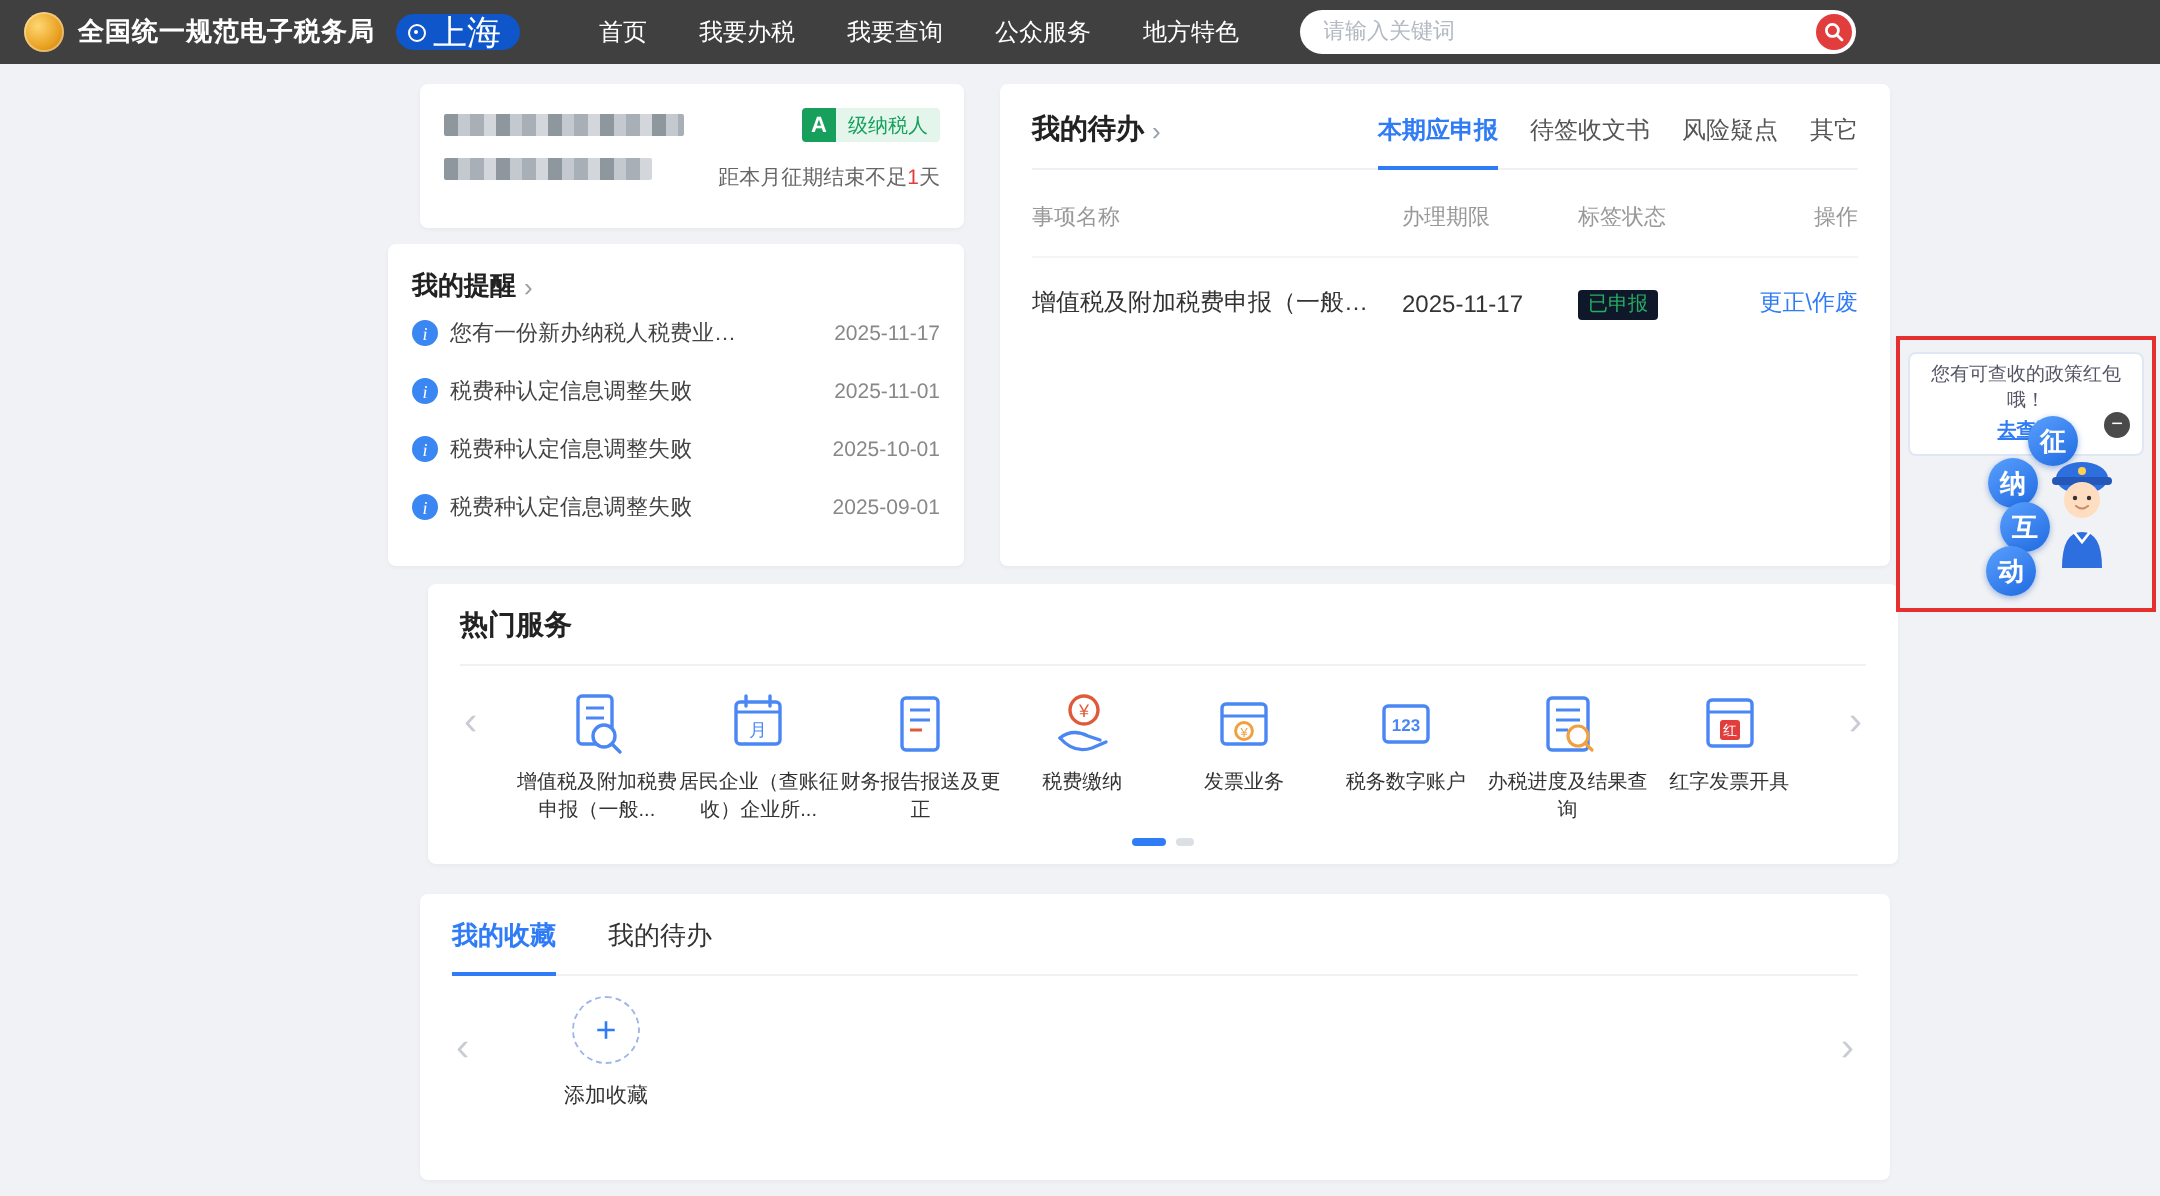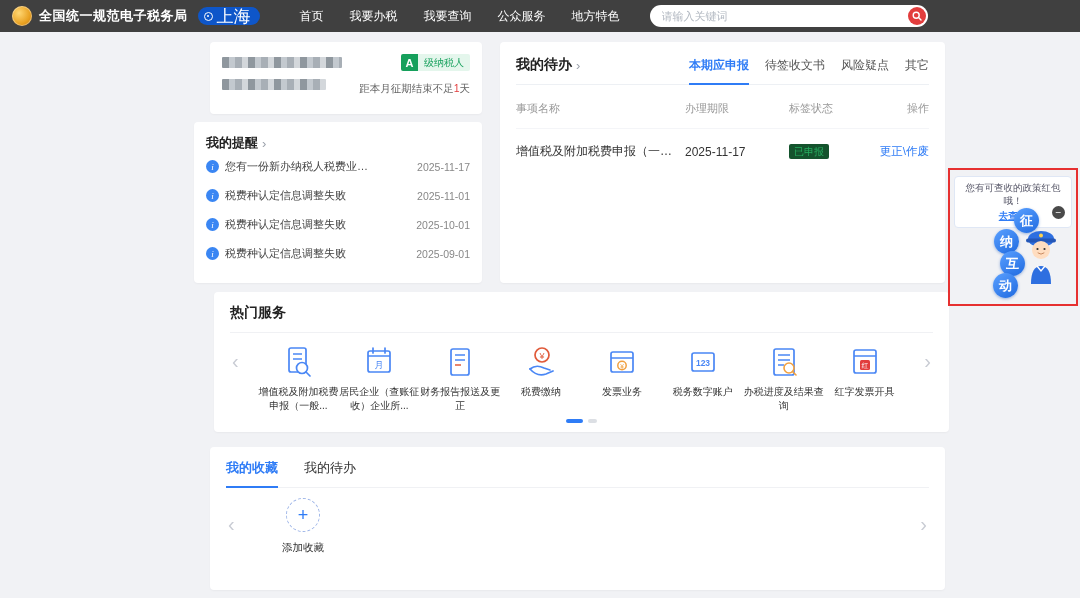--- a/index.html
+++ b/index.html
@@ -60,23 +60,23 @@
   #card-todo { left:500px; top:42px; width:445px; height:241px; padding:14px 16px 0; }
   .todo-head { display:flex; align-items:flex-end; border-bottom:1px solid #edf0f4; }
   .todo-head .card-title-row { padding-bottom:10px; }
   .todo-tabs { margin-left:auto; display:flex; gap:16px; font-size:12px; color:#555; }
   .todo-tab { padding-bottom:9px; cursor:pointer; margin-bottom:-1px; }
   .todo-tab.active { color:#2f7cf6; font-weight:bold; border-bottom:2px solid #2f7cf6; }
   .tbl-head { display:flex; margin-top:16px; font-size:11px; color:#999; padding-bottom:12px; border-bottom:1px solid #f4f5f8; }
   .tbl-row { display:flex; align-items:center; font-size:12px; color:#333; margin-top:14px; }
   .col-name { flex:1; padding-right:8px; white-space:nowrap; overflow:hidden; text-overflow:ellipsis; }
   .col-deadline { width:88px; }
-  .col-status { width:78px;margin-left:16px; }
+  .col-status { width:78px; }
   .col-action { width:62px; text-align:right; }
-  .status-badge { background:#14532d; color:#27ae60; font-size:10px; padding:2px 5px; border-radius:2px; }
+  .status-badge { background:#0f172a; color:#27ae60; font-size:10px; padding:2px 5px; border-radius:2px; }
   .link { color:#2f7cf6; cursor:pointer; font-size:11.5px; }
 
   
   #card-hot { left:214px; top:292px; width:735px; height:140px; padding:12px 16px 0; }
   .hot-title-row { border-bottom:1px solid #f0f1f4; padding-bottom:10px; }
   .services { position:relative; margin-top:10px; display:flex; justify-content:space-between; padding:0 28px; }
   .svc { width:84px; text-align:center; cursor:pointer; }
   .svc-iconbox { height:38px; display:flex; align-items:center; justify-content:center; }
   .svc-label { font-size:10px; color:#333; line-height:1.35; margin-top:4px; display:-webkit-box;
                -webkit-line-clamp:2; -webkit-box-orient:vertical; overflow:hidden; }

